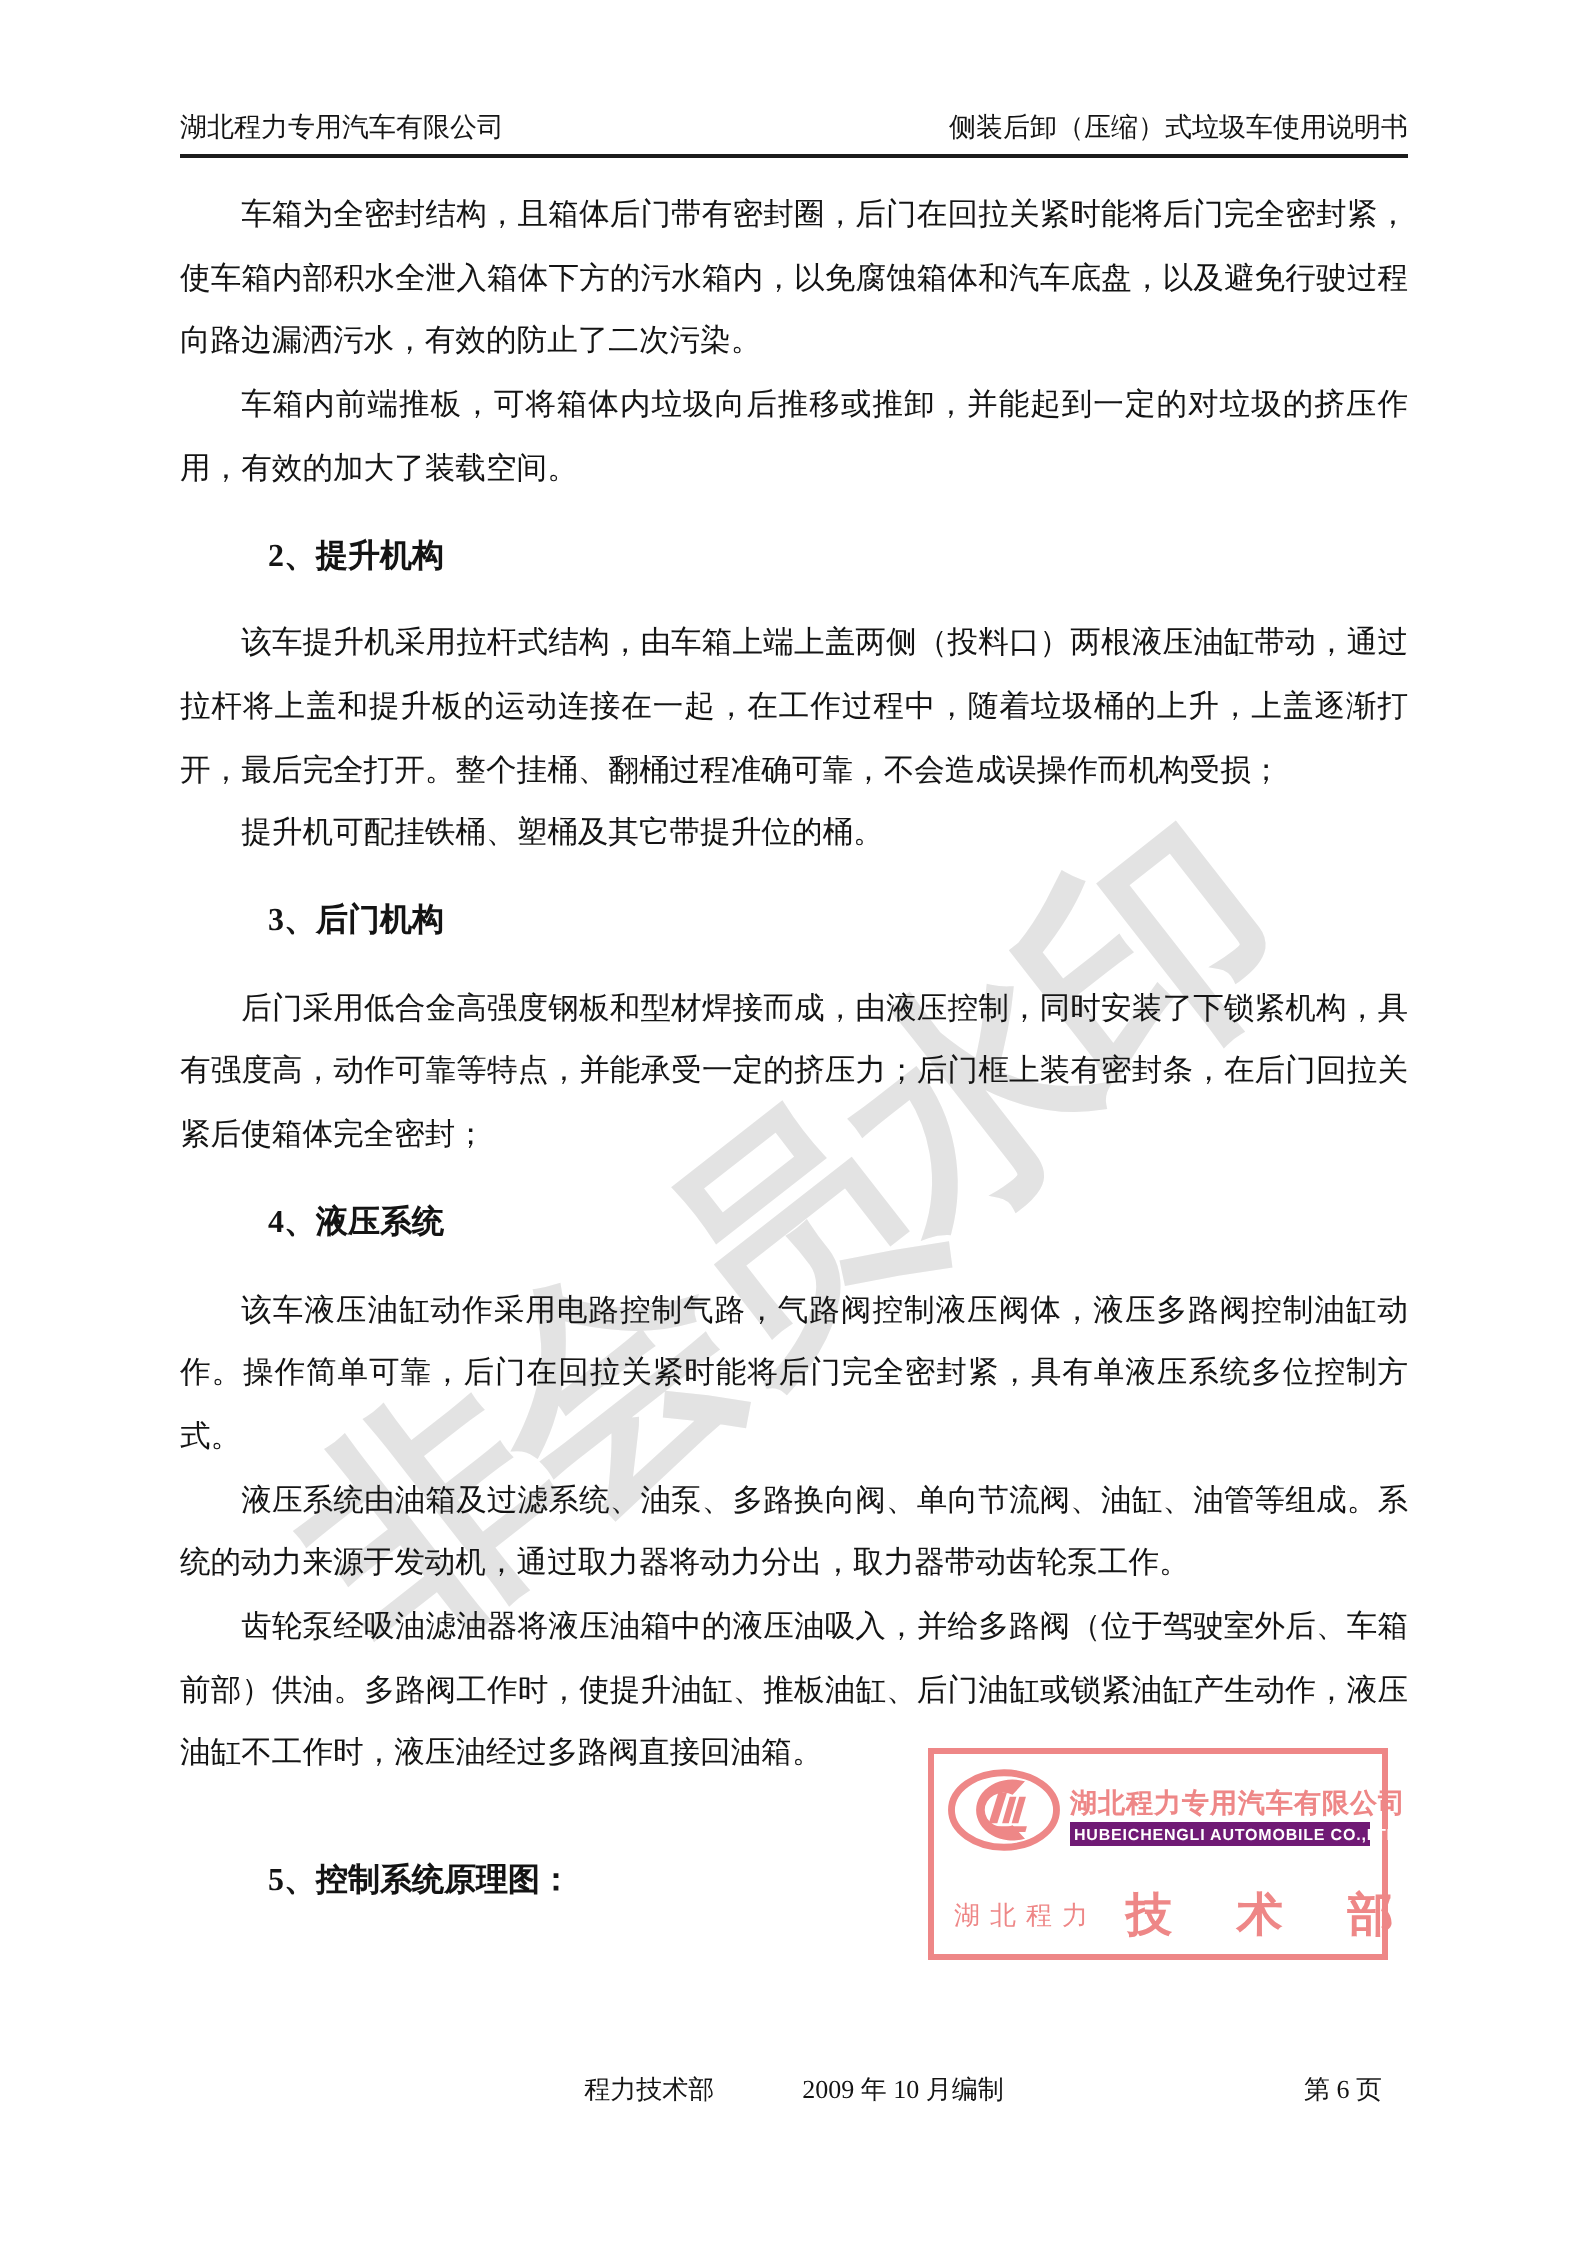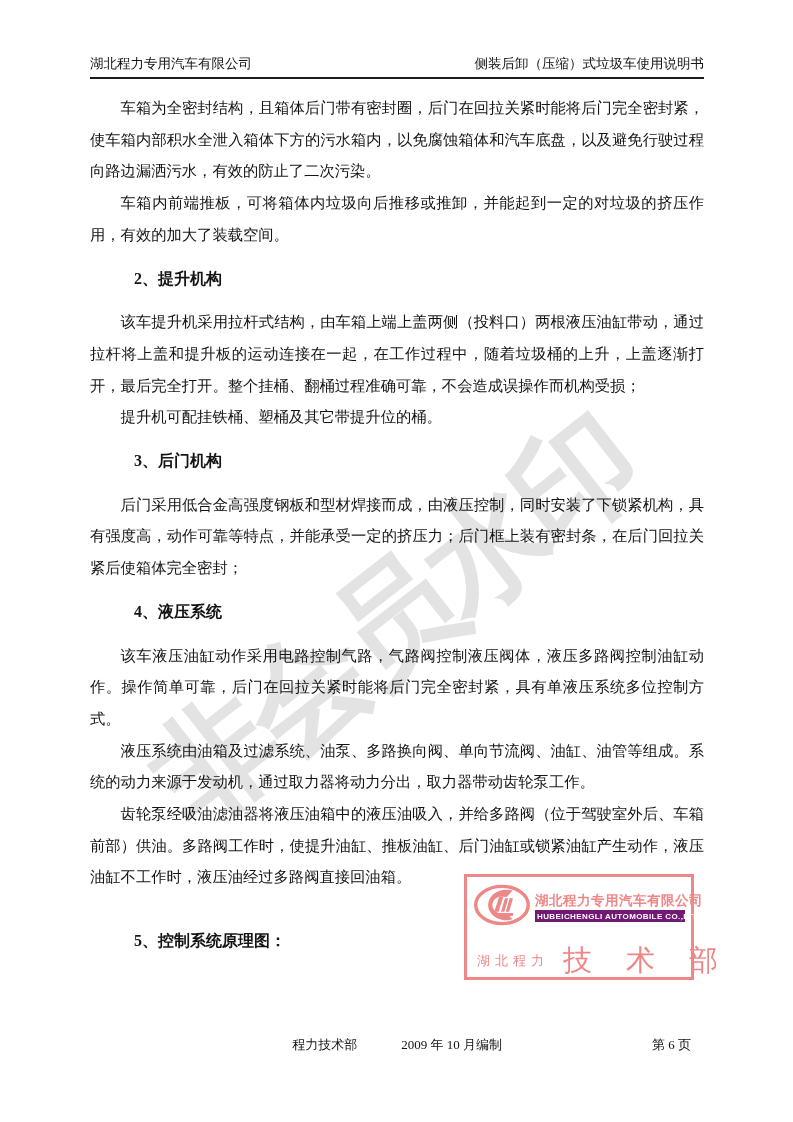--- a/index.html
+++ b/index.html
@@ -102,22 +102,22 @@
     display:flex;
     align-items:center;
     margin:11px 8px 0 10px;
   }
   .stamp-brand{
     font-size:13px;
     letter-spacing:5px;
     white-space:nowrap;
   }
   .stamp-dept{
-    font-size:29px;
-    font-weight:normal;
+    font-size:23px;
+    font-weight:bold;
     letter-spacing:13px;
     white-space:nowrap;
     margin-left:14px;
   }
   
   .footer-center{
     position:absolute;
     left:90px;right:89px;top:1036px;
     display:flex;
     justify-content:center;

